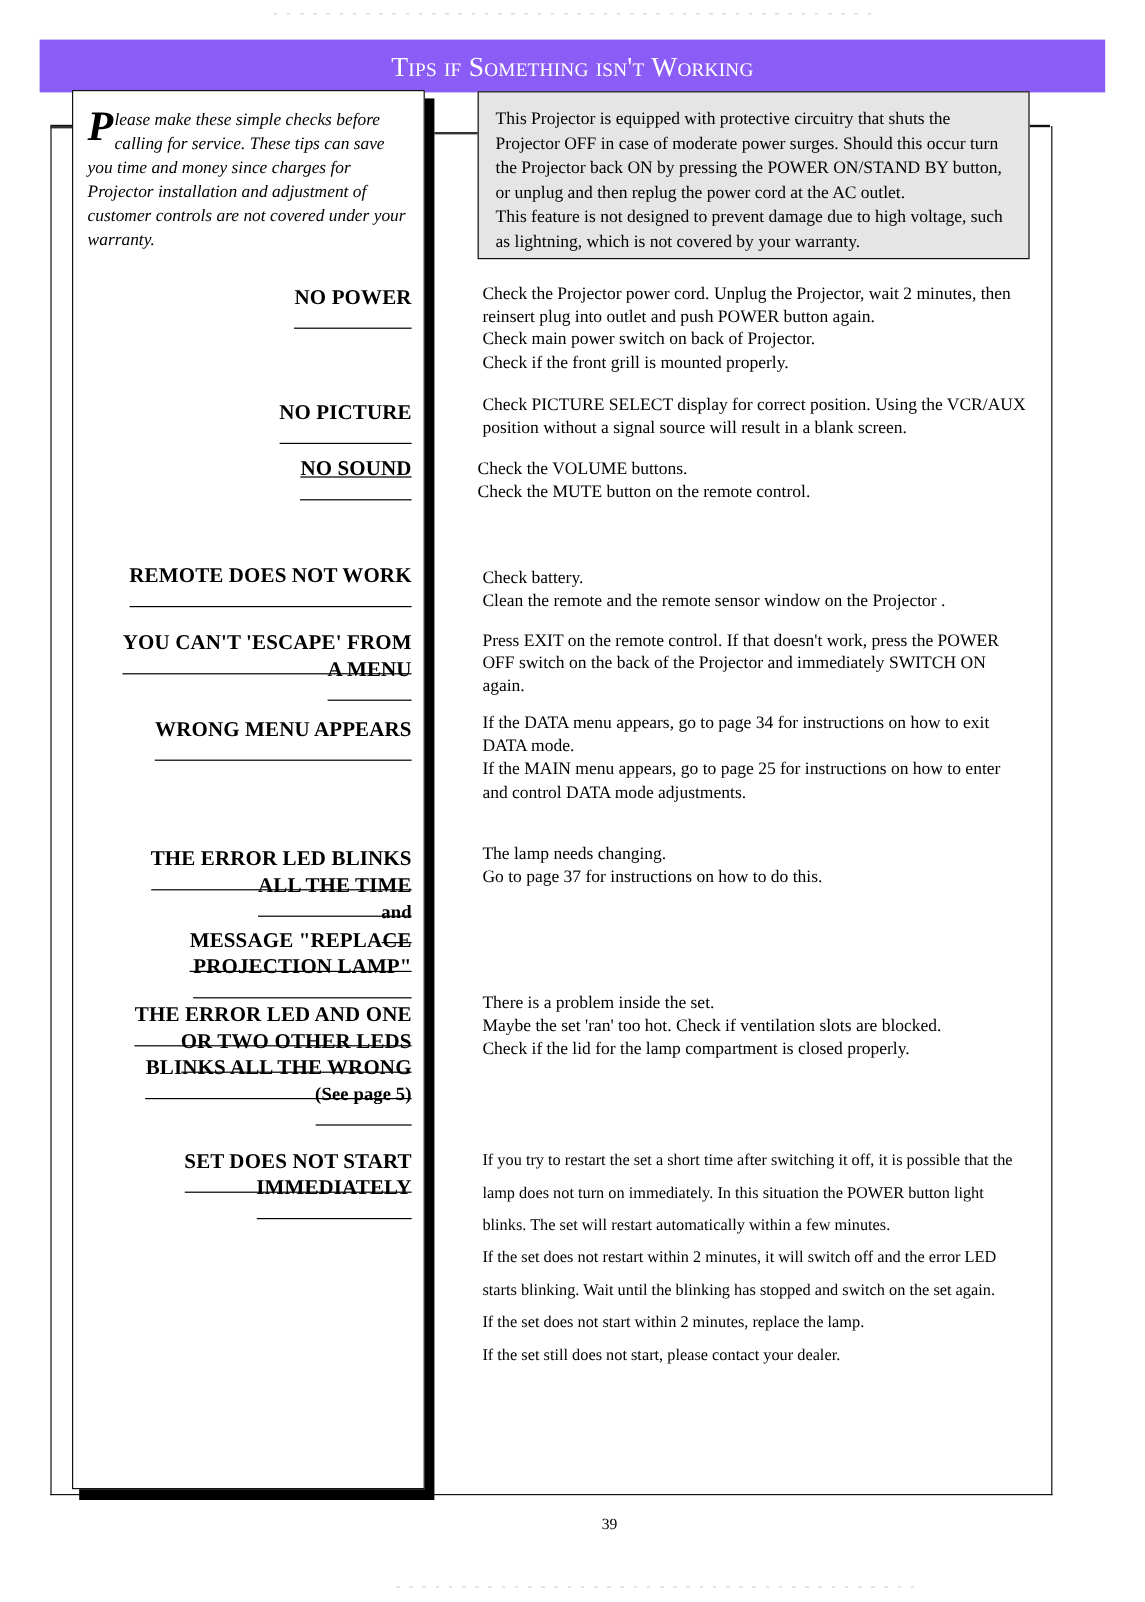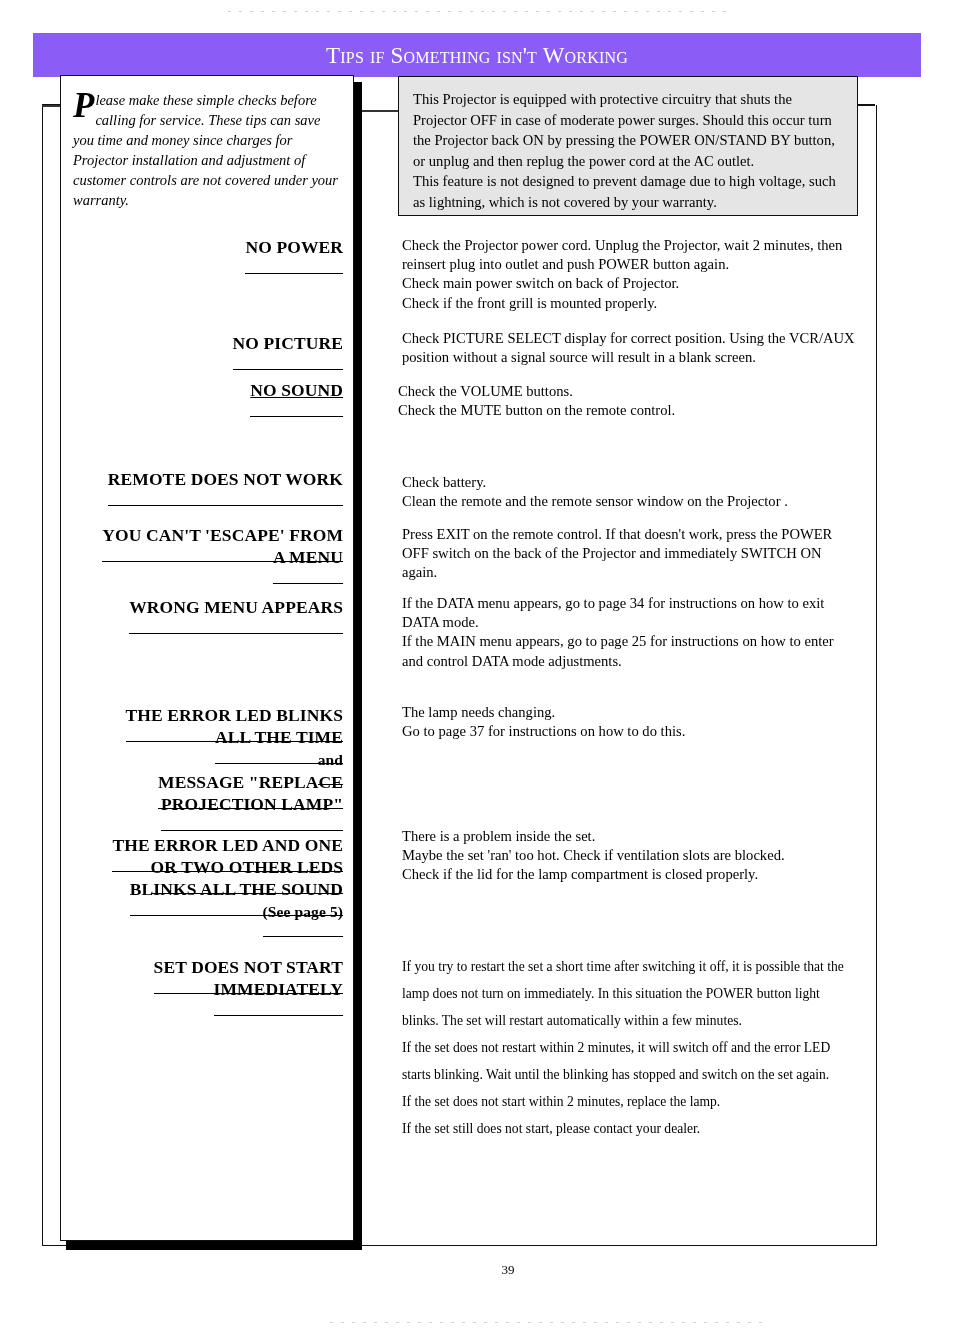--- a/index.html
+++ b/index.html
@@ -240,21 +240,21 @@
         <div class="heading-group" style="position: absolute; right: 0px; left: 0px; top: 468px;">
           <span class="hline"><span>THE ERROR LED BLINKS</span></span>
           <span class="hline"><span>ALL THE TIME</span></span>
           <span class="hline"><span style="font-size: 15.5px;">and</span></span>
           <span class="hline"><span>MESSAGE "REPLACE</span></span>
           <span class="hline"><span>PROJECTION LAMP"</span></span>
         </div>
         <div class="heading-group" style="position: absolute; right: 0px; left: 0px; top: 598px;">
           <span class="hline"><span>THE ERROR LED AND ONE</span></span>
           <span class="hline"><span>OR TWO OTHER LEDS</span></span>
-          <span class="hline"><span>BLINKS ALL THE SOUND</span></span>
+          <span class="hline"><span>BLINKS ALL THE WRONG</span></span>
           <span class="hline"><span style="font-size: 15.5px;">(See page 5)</span></span>
         </div>
         <div class="heading-group" style="position: absolute; right: 0px; left: 0px; top: 720px;">
           <span class="hline"><span>SET DOES NOT START</span></span>
           <span class="hline"><span>IMMEDIATELY</span></span>
         </div>
       </div>
   </div>
 
   <div class="note-box">

